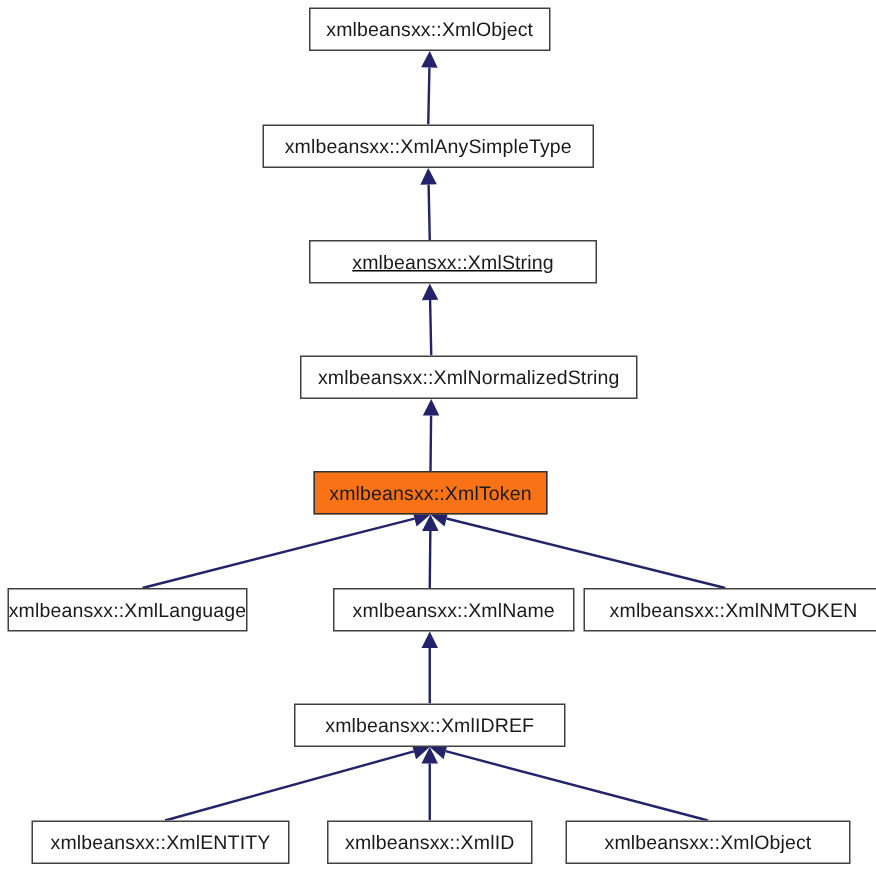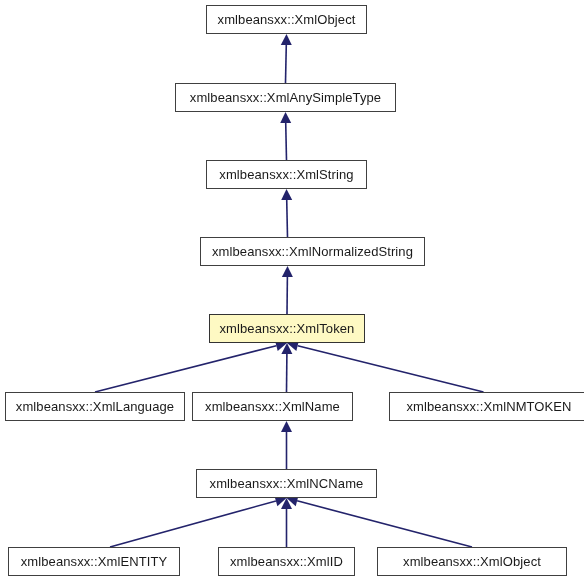--- a/index.html
+++ b/index.html
@@ -34,21 +34,21 @@
     z-index: 2;
   }
   .node .node-label {
     font-size: 13px;
     line-height: 1;
     color: #1a1a1a;
     white-space: nowrap;
     letter-spacing: 0.1px;
   }
   .node.highlight {
-    background: #fef9c3;
+    background: #f97316;
     border-color: #333333;
   }
 </style>
 </head>
 <body>
 
 <div id="diagram">
   <svg id="edge-layer" width="584" height="581" viewBox="0 0 584 581">
       <g>
         <line x1="285.5" y1="83" x2="286.27555693871227" y2="44.99771000309791" stroke="#23236b" stroke-width="1.6"></line>
@@ -95,42 +95,42 @@
         <polygon points="286.5,498 298.5398672194601,495.49169432927914 295.7305648682527,506.12691037313556" fill="#23236b"></polygon>
       </g>
     </svg>
   <div id="node-layer">
       <div class="node" style="left: 206px; top: 5px; width: 161px; height: 29px;">
         <span class="node-label">xmlbeansxx::XmlObject</span>
       </div>
       <div class="node" style="left: 175px; top: 83px; width: 221px; height: 29px;">
         <span class="node-label">xmlbeansxx::XmlAnySimpleType</span>
       </div>
-      <div class="node" style="left: 206px; top: 160px; width: 161px; height: 29px;">
+      <div class="node" style="left: 206px; top: 160px; width: 192px; height: 29px; text-decoration: underline;">
         <span class="node-label">xmlbeansxx::XmlString</span>
       </div>
       <div class="node" style="left: 175px; top: 237px; width: 225px; height: 29px; margin-left: 25px;">
         <span class="node-label">xmlbeansxx::XmlNormalizedString</span>
       </div>
       <div class="node highlight" style="left: 209px; top: 314px; width: 156px; height: 29px;">
         <span class="node-label">xmlbeansxx::XmlToken</span>
       </div>
-      <div class="node" style="left: 5px; top: 392px; width: 180px; height: 29px;">
+      <div class="node" style="left: 5px; top: 392px; width: 160px; height: 29px;">
         <span class="node-label">xmlbeansxx::XmlLanguage</span>
       </div>
-      <div class="node" style="left: 192px; top: 392px; width: 161px; height: 29px;">
+      <div class="node" style="left: 222px; top: 392px; width: 161px; height: 29px;">
         <span class="node-label">xmlbeansxx::XmlName</span>
       </div>
       <div class="node" style="left: 389px; top: 392px; width: 200px; height: 29px;">
         <span class="node-label">xmlbeansxx::XmlNMTOKEN</span>
       </div>
       <div class="node" style="left: 196px; top: 469px; width: 181px; height: 29px;">
-        <span class="node-label">xmlbeansxx::XmlNCName</span>
+        <span class="node-label">xmlbeansxx::XmlIDREF</span>
       </div>
-      <div class="node" style="left: 8px; top: 547px; width: 172px; height: 29px; text-align: center;">
+      <div class="node" style="left: 21px; top: 547px; width: 172px; height: 29px; text-align: center;">
         <span class="node-label">xmlbeansxx::XmlENTITY</span>
       </div>
       <div class="node" style="left: 218px; top: 547px; width: 137px; height: 29px; justify-content: center;">
         <span class="node-label">xmlbeansxx::XmlID</span>
       </div>
       <div class="node" style="left: 377px; top: 547px; width: 190px; height: 29px;">
         <span class="node-label">xmlbeansxx::XmlObject</span>
       </div>
     </div>
 </div>

